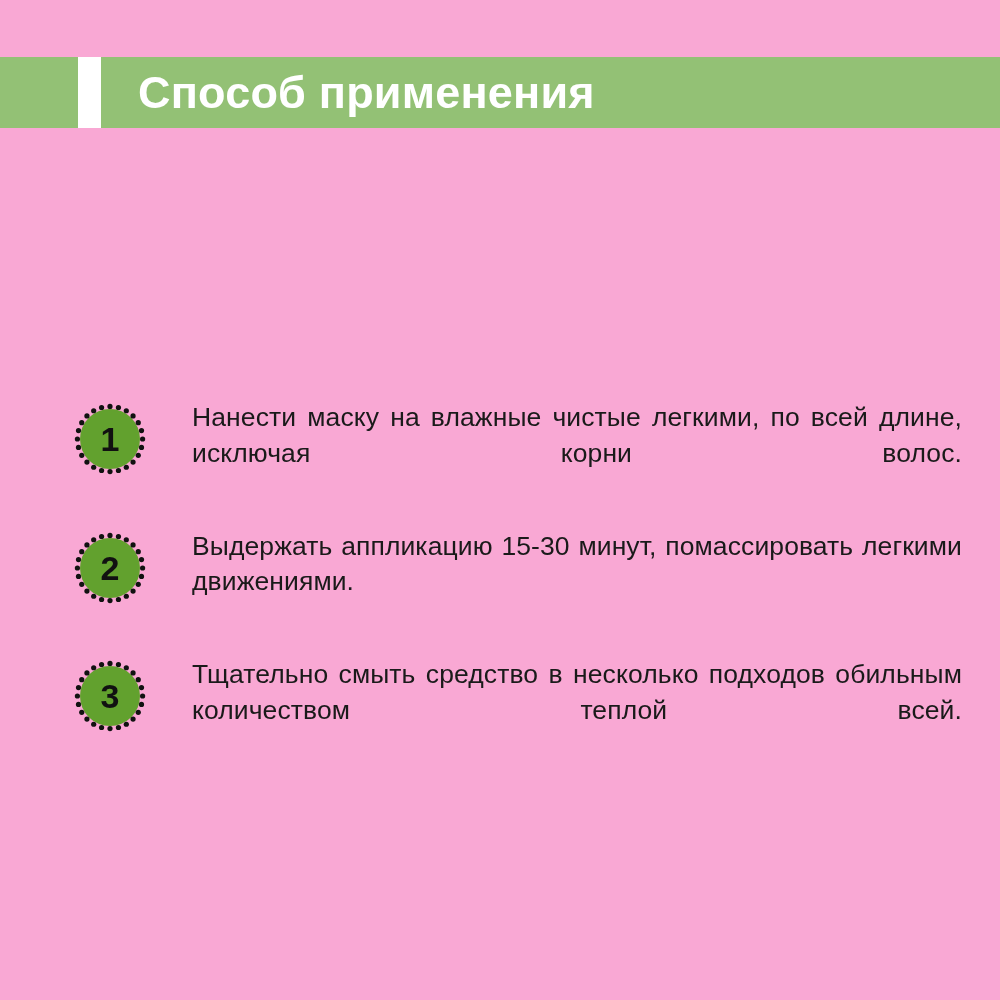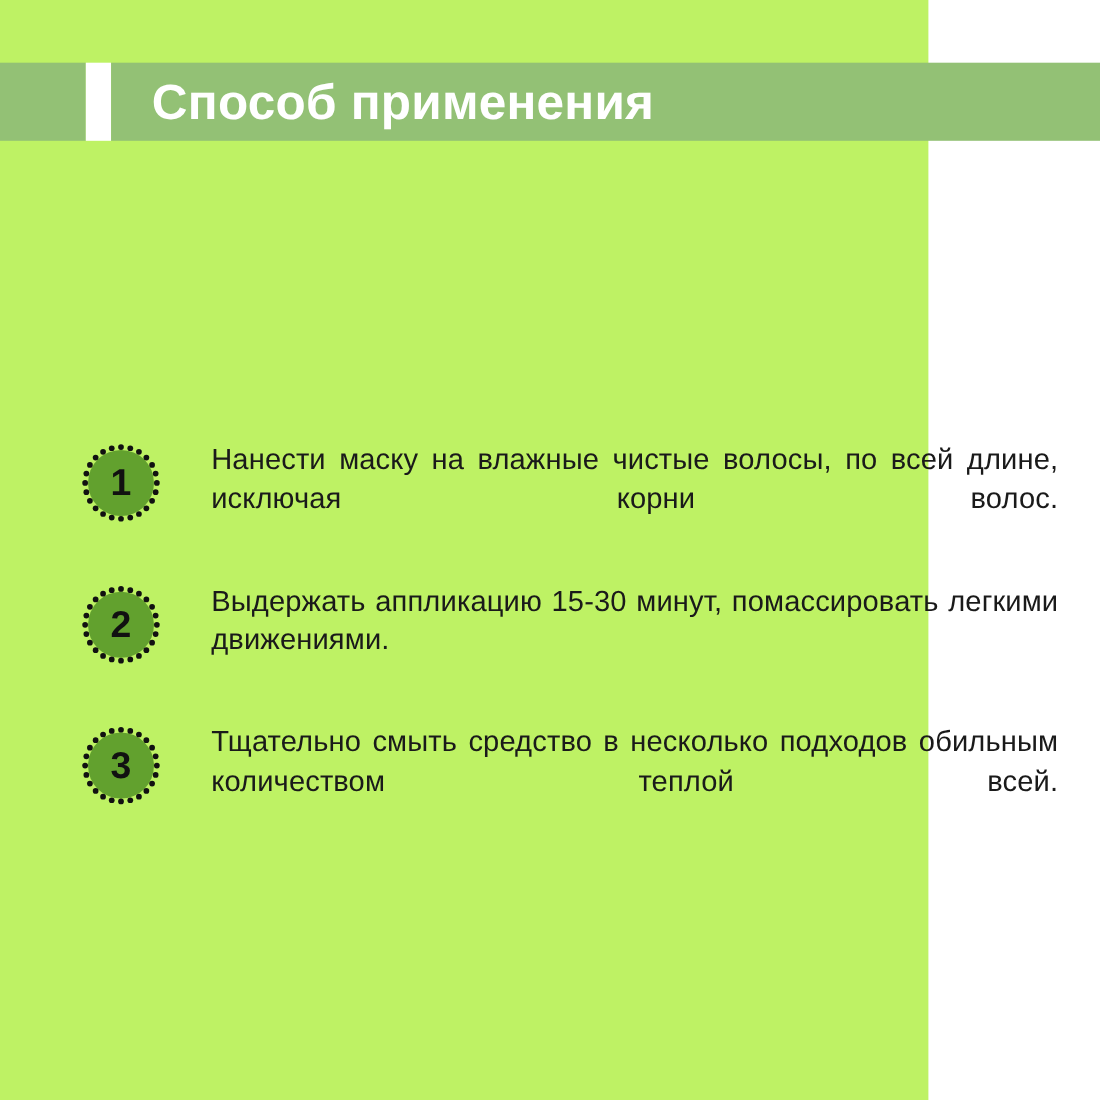--- a/index.html
+++ b/index.html
@@ -12,23 +12,23 @@
     height: 1000px;
     background: #ffffff;
     font-family: "Liberation Sans", "DejaVu Sans", sans-serif;
     overflow: hidden;
     position: relative;
   }
 
   .page {
     position: absolute;
     inset: 0;
-    width: 844px;
+    width: 1000px;
     height: 1000px;
-    background: #bef264;
+    background: #f9a8d4;
   }
 
   
   .header {
     position: absolute;
     left: 0;
     top: 57px;
     width: 1000px;
     height: 71px;
     display: flex;
@@ -166,21 +166,21 @@
             <circle cx="3.40" cy="36.00" r="2.6"></circle>
             <circle cx="4.50" cy="27.56" r="2.6"></circle>
             <circle cx="7.73" cy="19.70" r="2.6"></circle>
             <circle cx="12.94" cy="12.94" r="2.6"></circle>
             <circle cx="19.70" cy="7.73" r="2.6"></circle>
             <circle cx="27.56" cy="4.50" r="2.6"></circle>
           </g>
         </svg>
         <div class="badge-num">1</div>
       </div>
-      <div class="step-text">Нанести маску на влажные чистые волосы, по всей длине, исключая корни волос.</div>
+      <div class="step-text">Нанести маску на влажные чистые легкими, по всей длине, исключая корни волос.</div>
     </div>
 
     <div class="step-row">
       <div class="badge-wrap">
         <svg class="badge-svg" viewBox="0 0 72 72">
           <circle cx="36" cy="36" r="30" fill="#62a12e"></circle>
           <g fill="#111111">
             <circle cx="36.00" cy="3.40" r="2.6"></circle>
             <circle cx="44.44" cy="4.50" r="2.6"></circle>
             <circle cx="52.30" cy="7.73" r="2.6"></circle>

